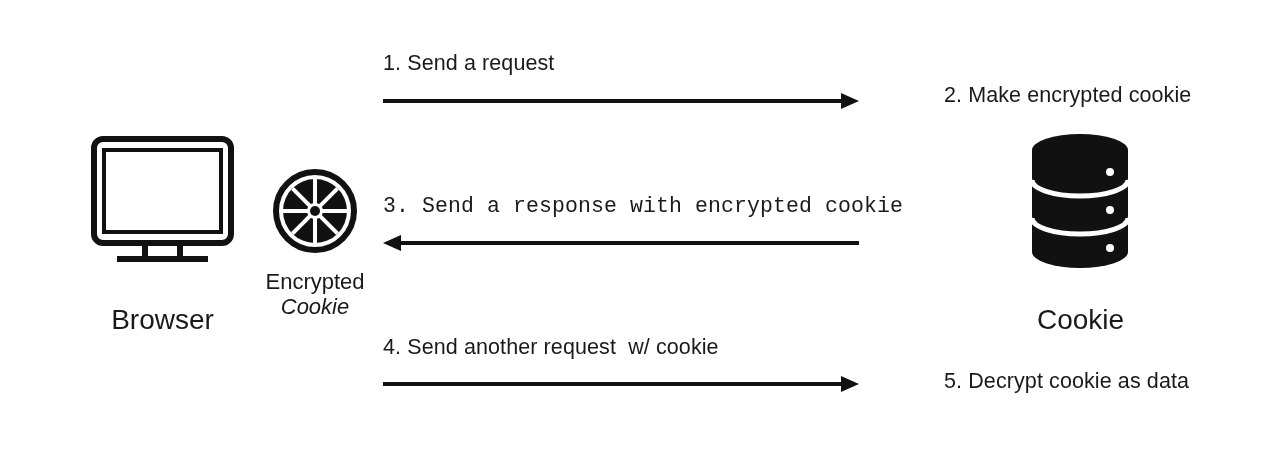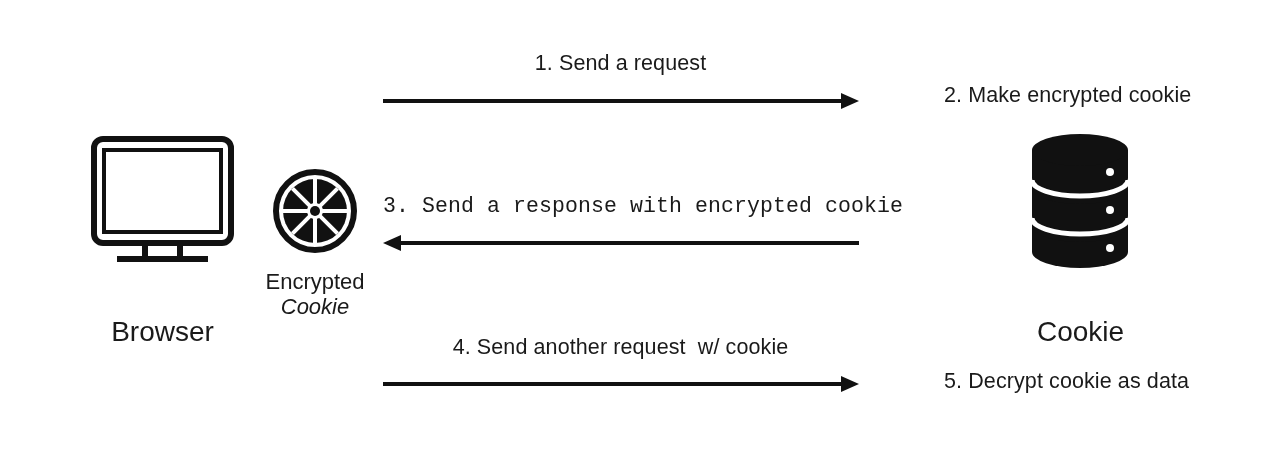--- a/index.html
+++ b/index.html
@@ -18,39 +18,38 @@
     background: #ffffff;
     overflow: hidden;
   }
   .abs { position: absolute; }
 
   
   .msg-label {
     font-size: 21.5px;
     color: #1a1a1a;
     white-space: pre;
-    text-align: center;
+    text-align: left;
     line-height: 1.25;
     letter-spacing: 0.1px;
   }
   .side-note {
     font-size: 21.5px;
     color: #1a1a1a;
     white-space: pre;
     text-align: left;
     line-height: 1.25;
     letter-spacing: 0.1px;
   }
   .node-title {
     font-size: 28px;
     color: #1a1a1a;
     text-align: center;
     line-height: 1.2;
     white-space: pre;
-    margin-top: 12px;
   }
   .node-caption {
     font-size: 22px;
     color: #1a1a1a;
     text-align: center;
     line-height: 1.28;
     white-space: pre;
   }
 
   

